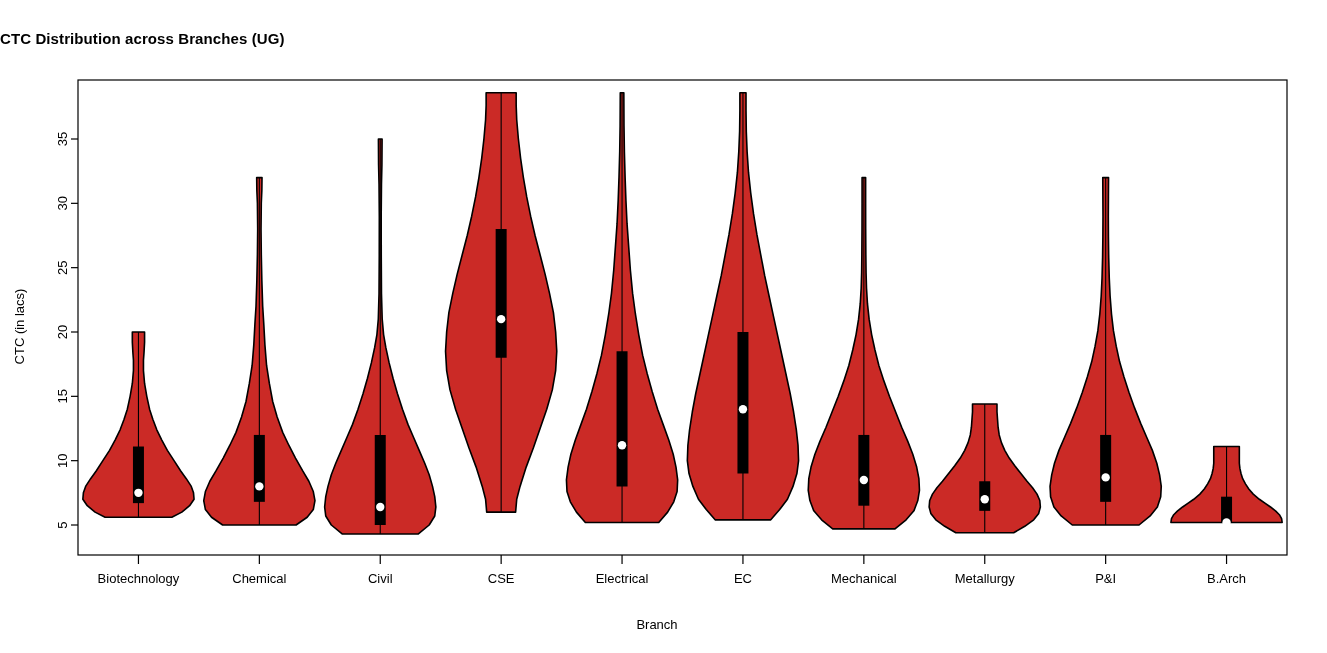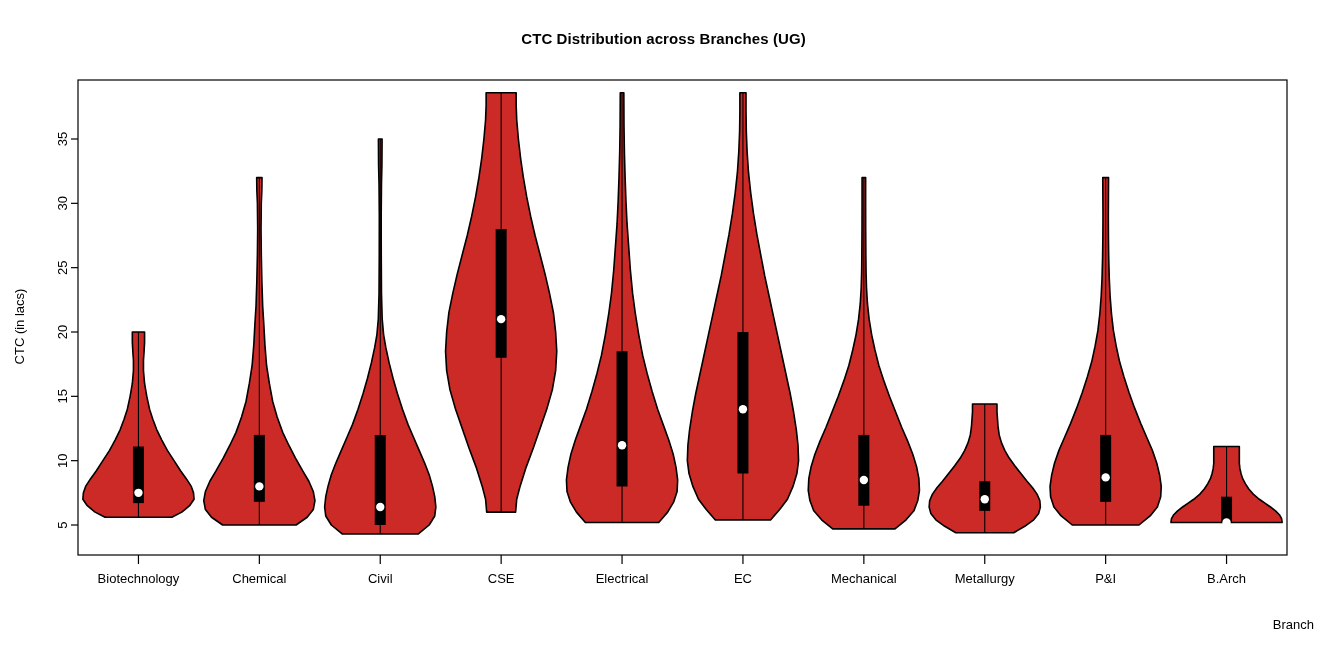--- a/index.html
+++ b/index.html
@@ -1,31 +1,31 @@
 <!DOCTYPE html>
 <html><head>
 <meta charset="utf-8">
 <style>
   html,body{margin:0;padding:0;background:#ffffff;}
   body{width:1327px;height:653px;overflow:hidden;
        font-family:"Liberation Sans","DejaVu Sans",sans-serif;color:#000;}
   #root{position:relative;width:1327px;height:653px;background:#fff;}
   #plot-title{
-    position:absolute;left:0;top:30px;width:1327px;text-align:center;
+    position:absolute;left:0;top:30px;width:1327px;
     font-size:15px;font-weight:bold;letter-spacing:0.1px;
   }
   #ylab{
     position:absolute;left:8px;top:0;width:24px;height:653px;
     display:flex;align-items:center;justify-content:center;
   }
   #ylab span{
     transform:rotate(-90deg);white-space:nowrap;font-size:13px;
   }
   #xlab{
-    position:absolute;left:0;top:617px;width:1314px;text-align:right;
+    position:absolute;left:0;top:617px;width:1314px;text-align:center;
     font-size:13px;
   }
   svg{position:absolute;left:0;top:0;}
   .tick-label{font-size:13px;font-family:"Liberation Sans","DejaVu Sans",sans-serif;}
   .xtick-label{font-size:13px;font-family:"Liberation Sans","DejaVu Sans",sans-serif;}
 </style>
 </head>
 <body>
 
 <div id="root">

